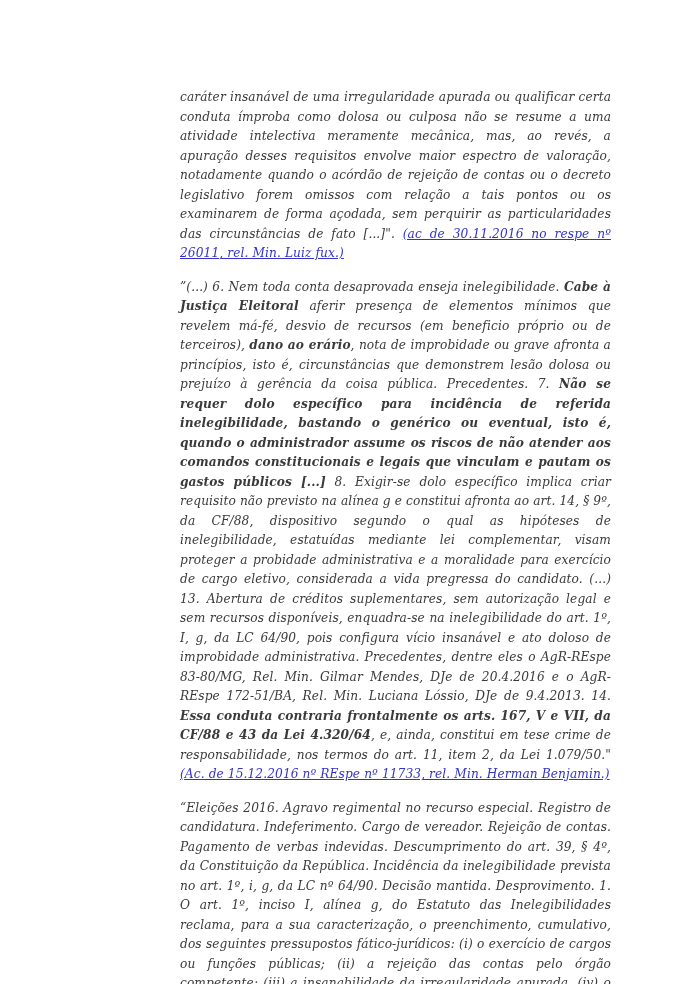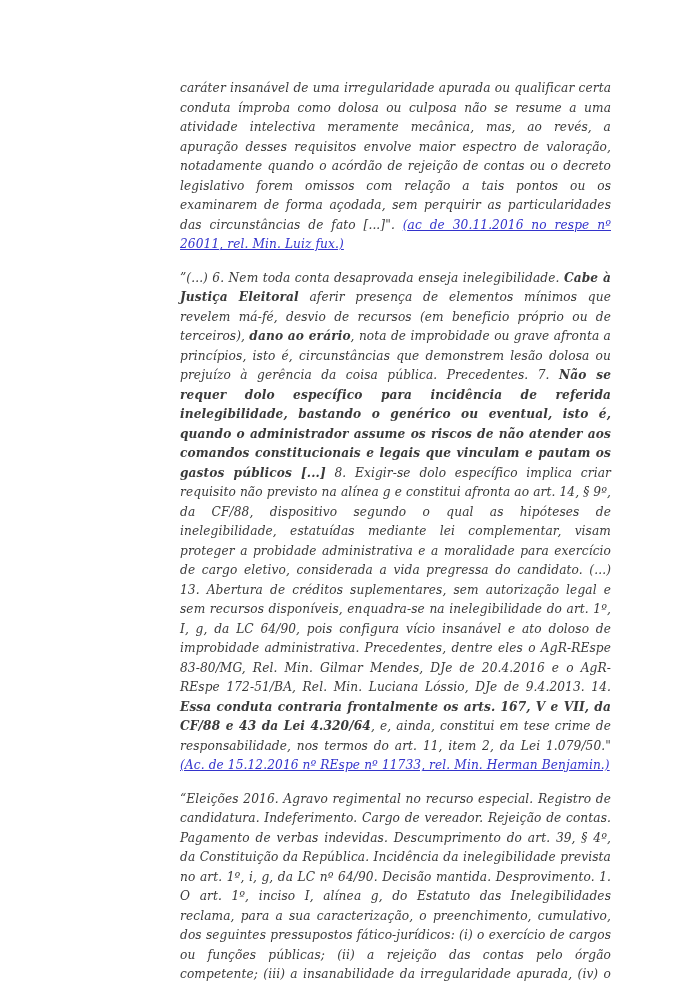--- a/index.html
+++ b/index.html
@@ -14,21 +14,21 @@
     overflow: hidden;
     font-family: "DejaVu Serif", "Liberation Serif", serif;
   }
   .doc-page {
     position: absolute;
     left: 180px;
     top: 76px;
     width: 431px;
   }
   .doc-page p {
-    margin: 3px 0 14px 0;
+    margin: 12px 0 14px 0;
     font-style: italic;
     font-size: 12.2px;
     line-height: 19.5px;
     color: #3a3a3a;
     text-align: justify;
     letter-spacing: 0.1px;
   }
   .doc-page .b {
     font-weight: bold;
   }

